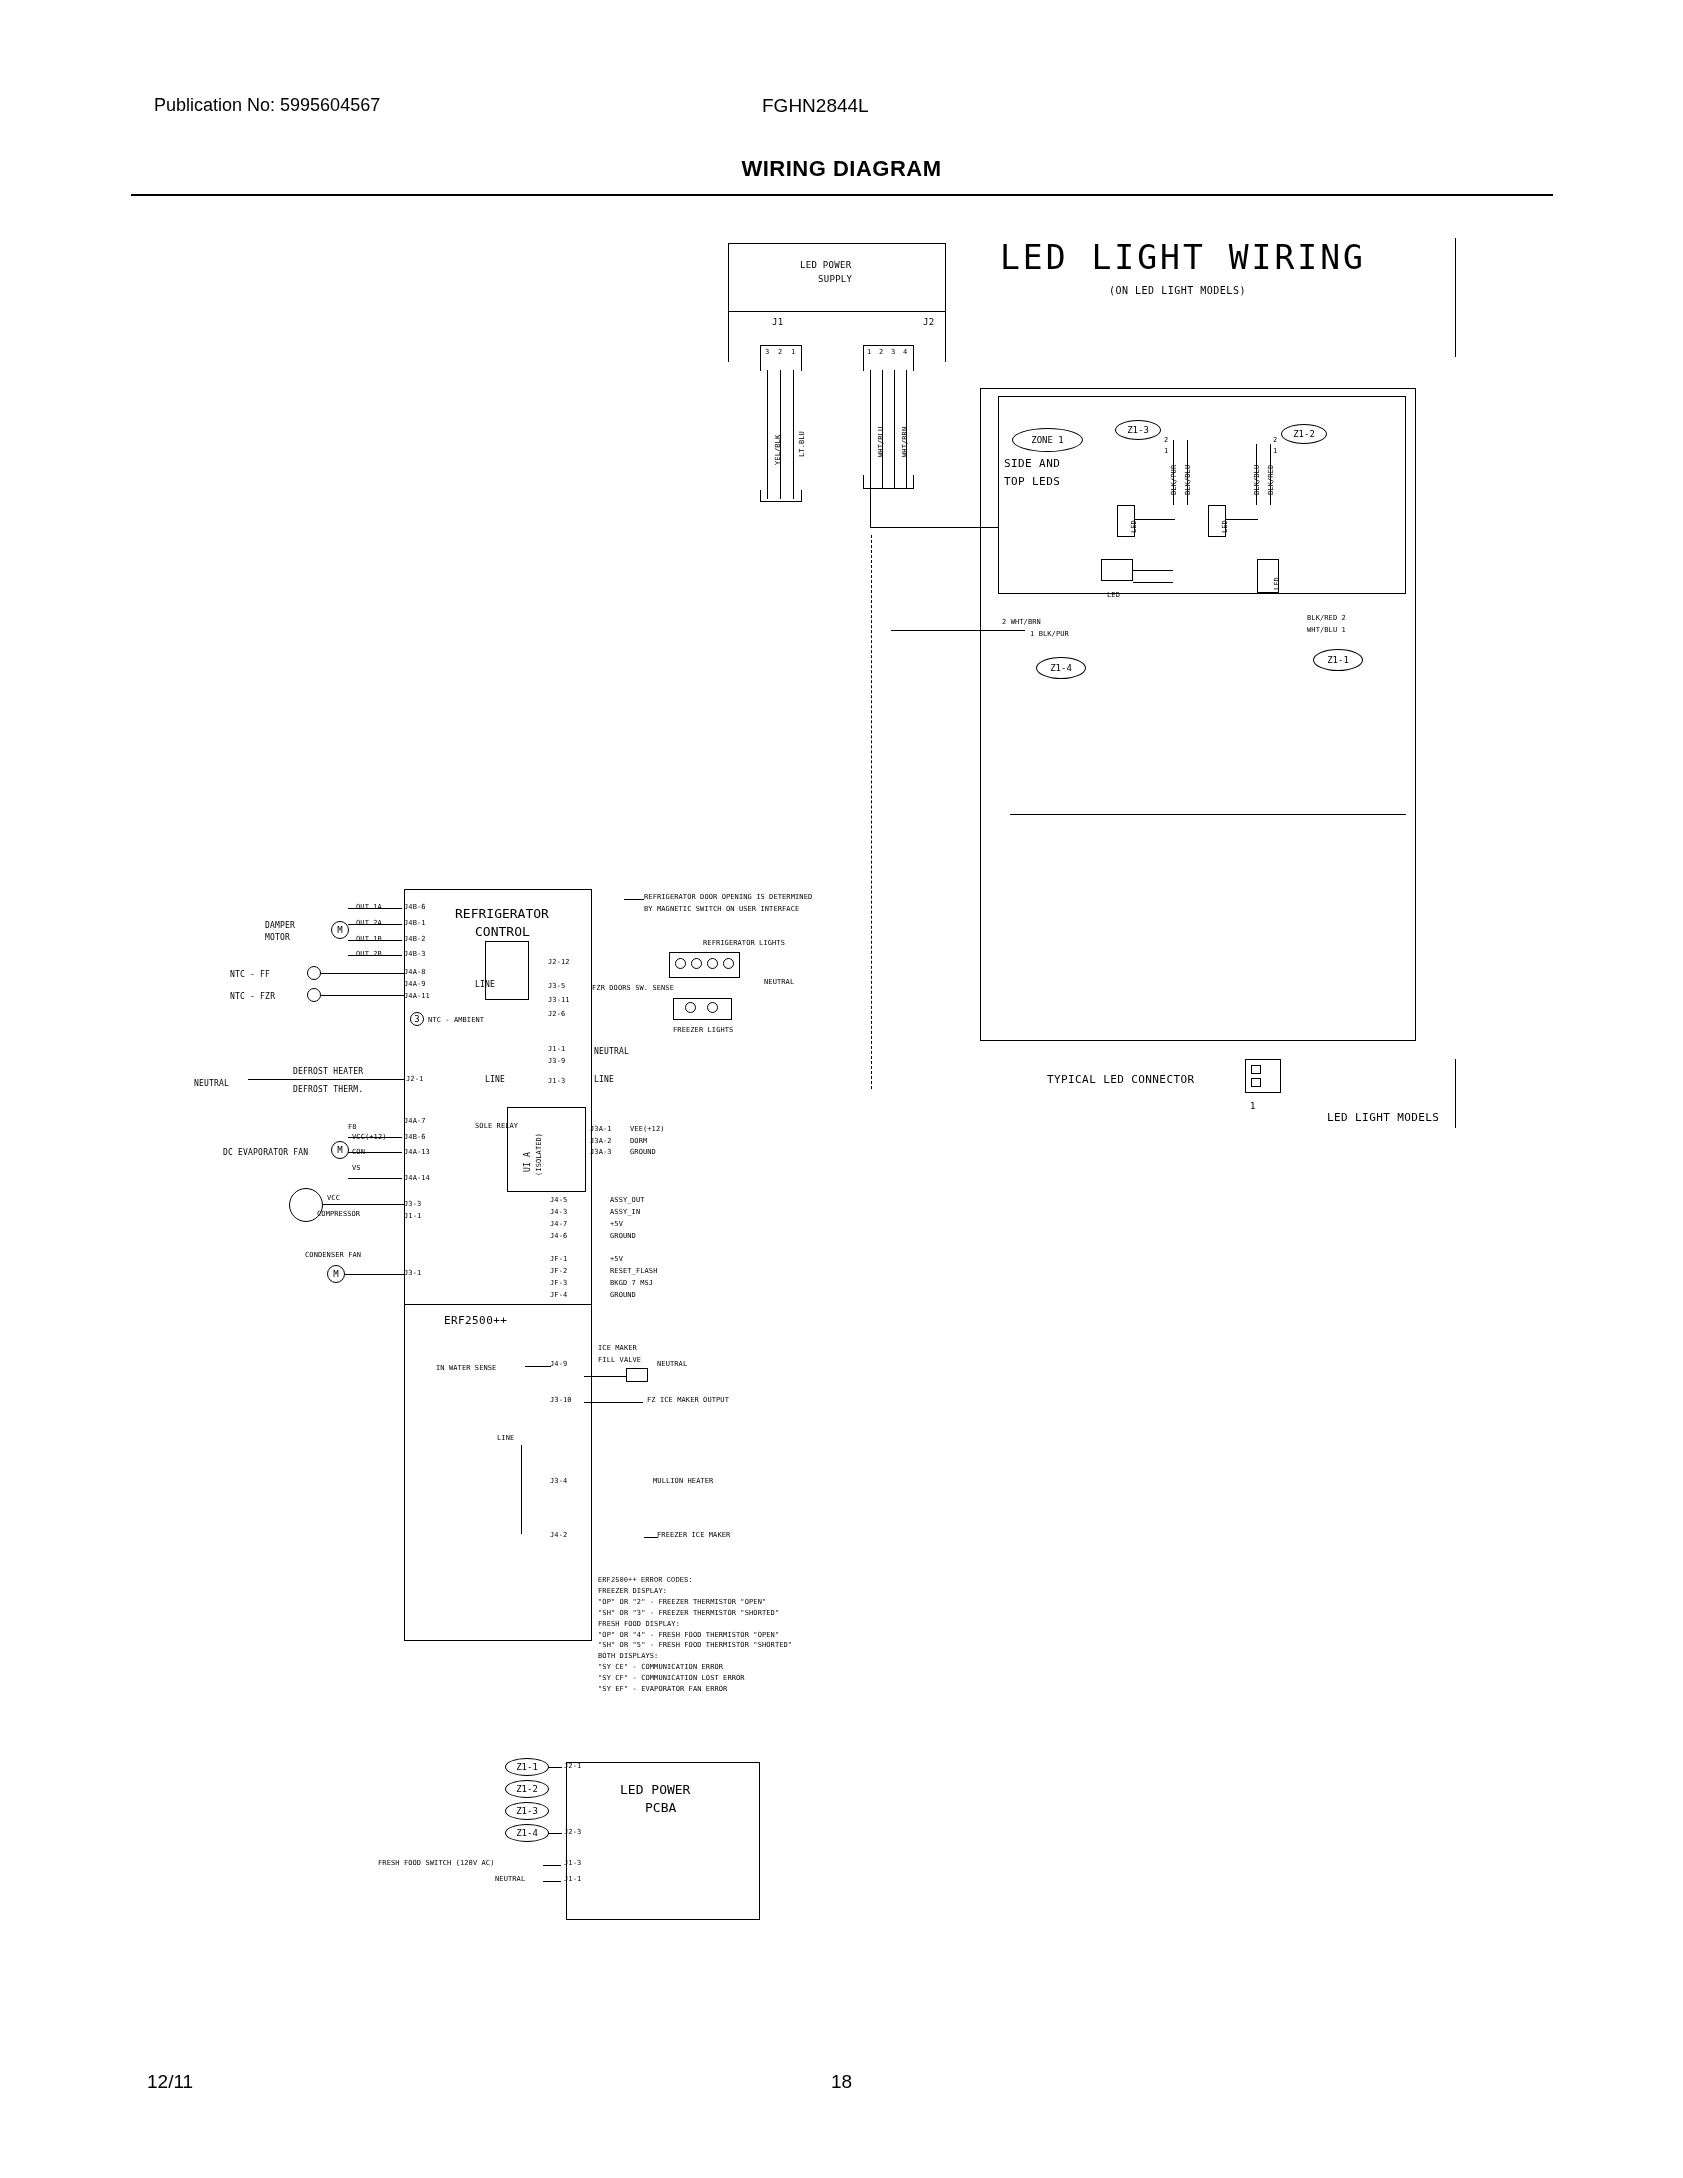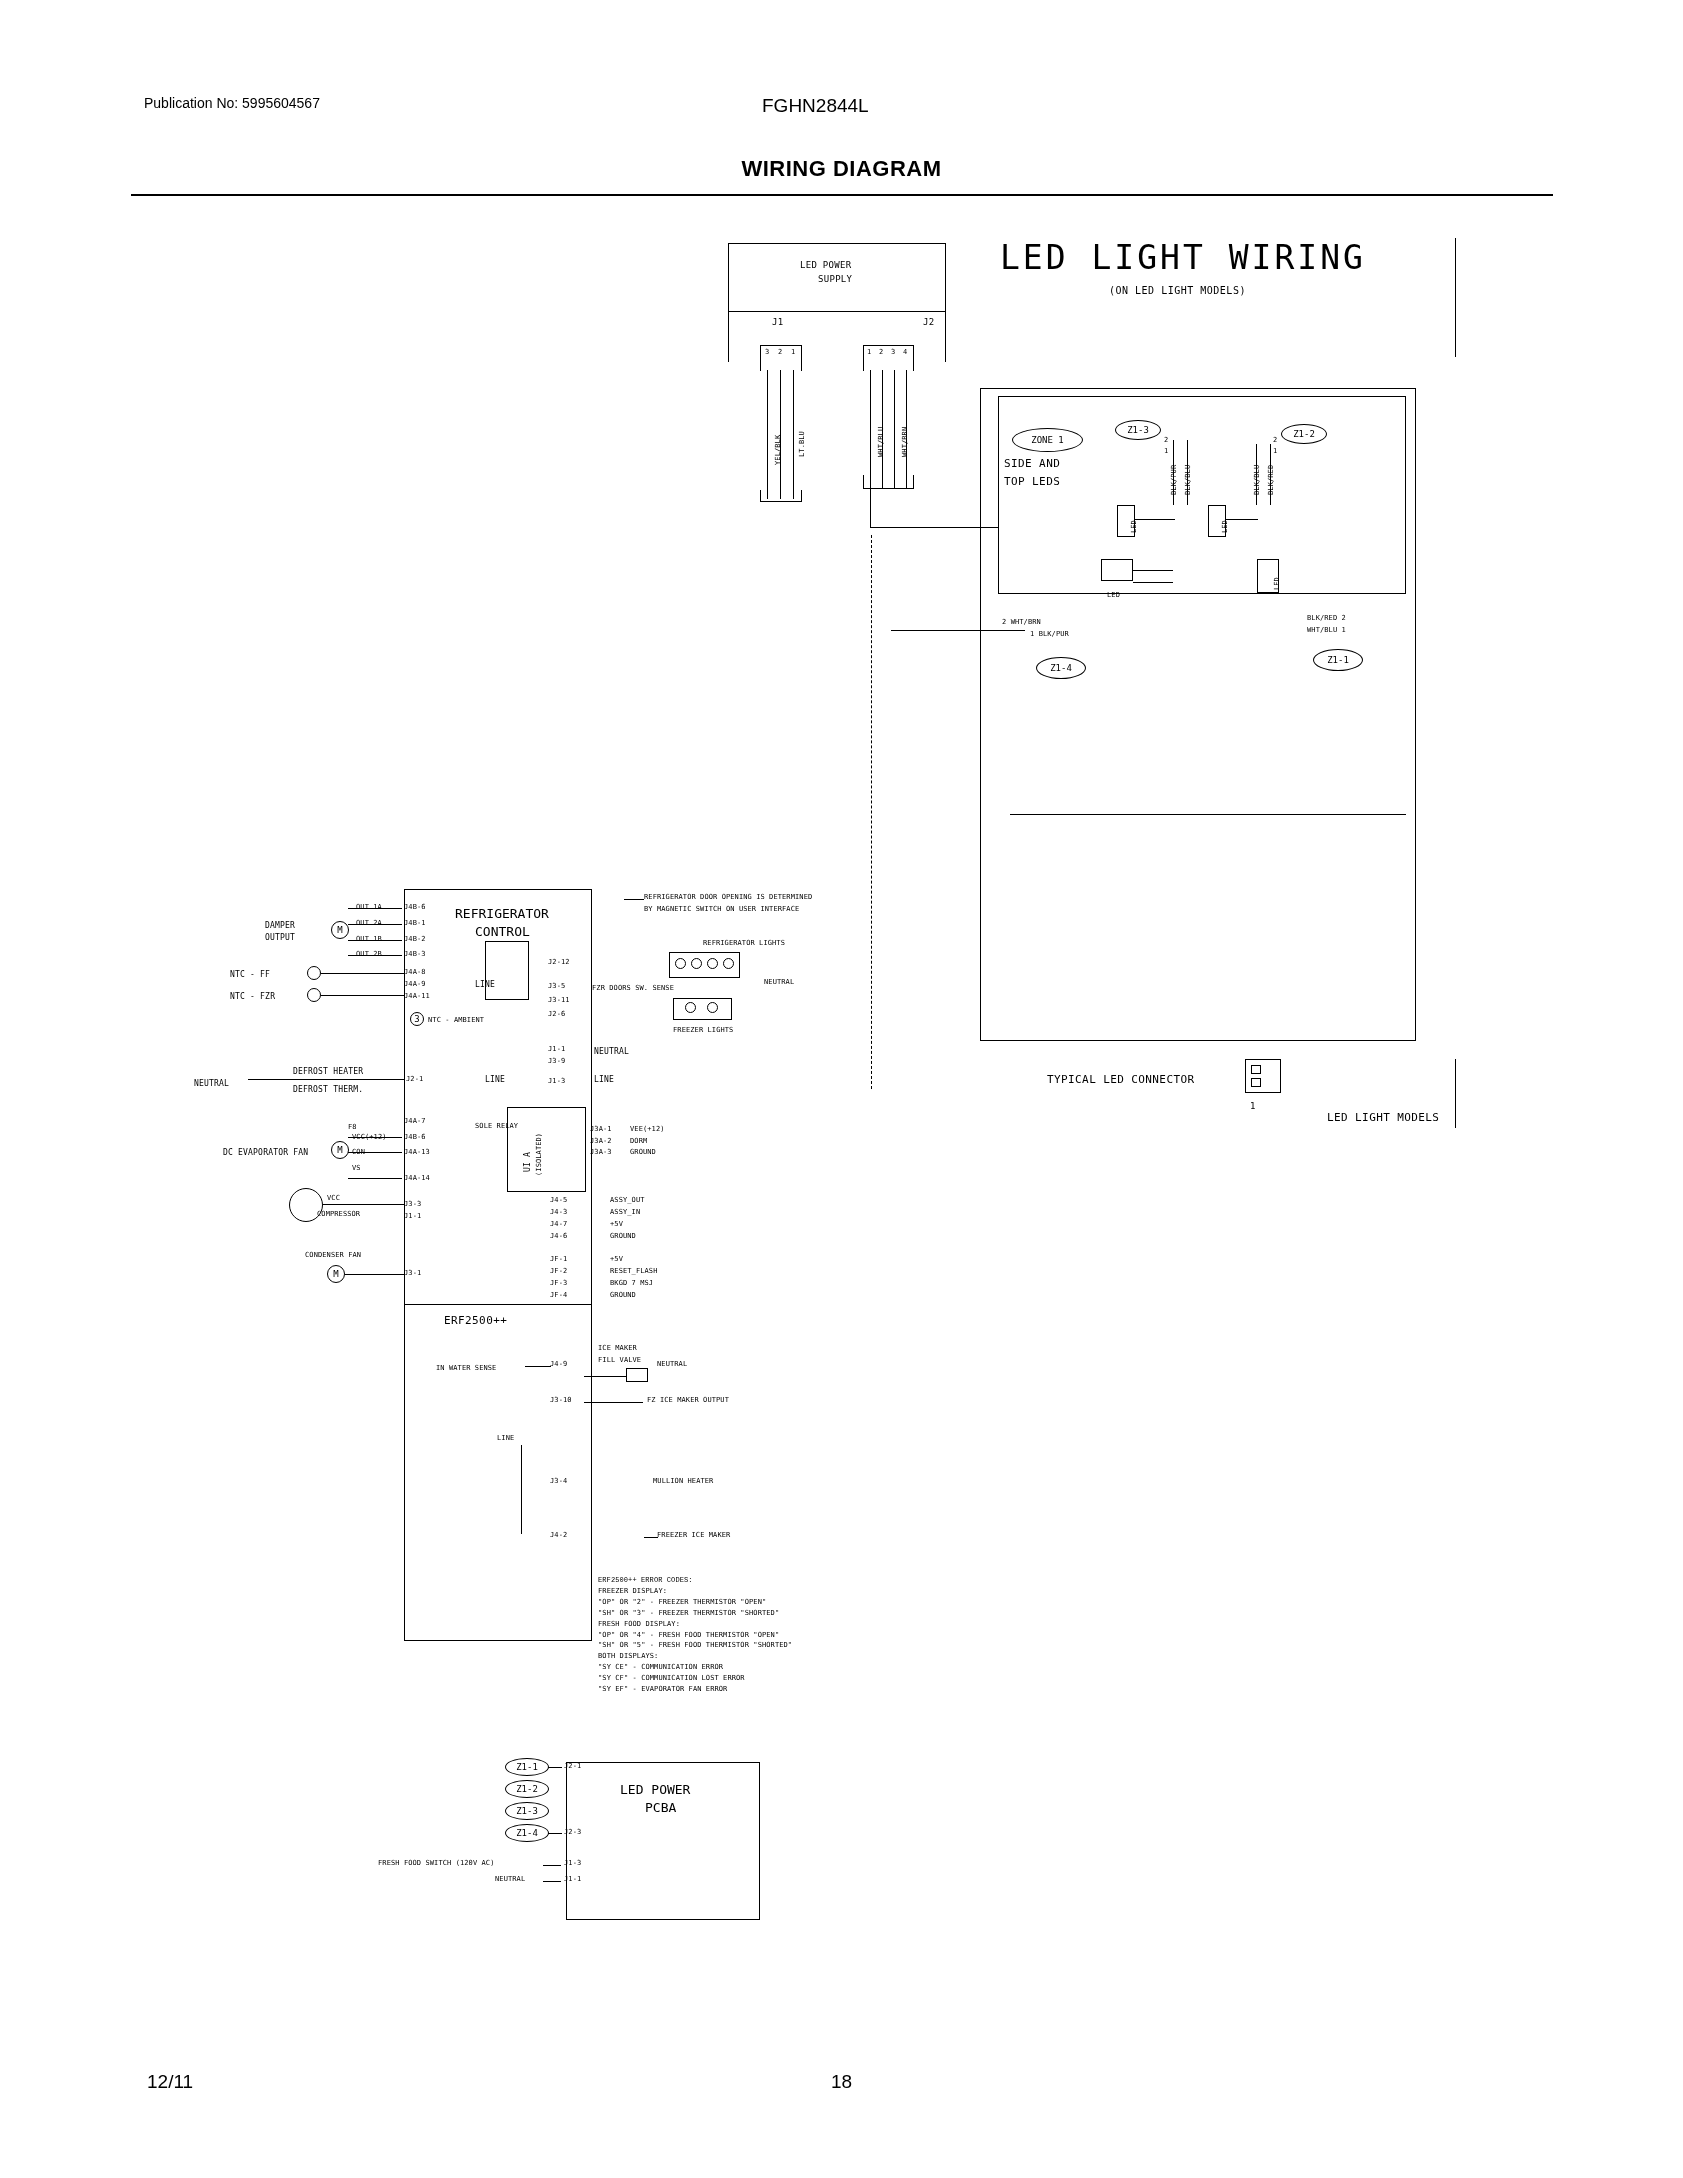--- a/index.html
+++ b/index.html
@@ -8,21 +8,21 @@
     background:#ffffff;
     font-family:"Liberation Sans", sans-serif;
     color:#000;
     position:relative;
     overflow:hidden;
   }
   .page{position:absolute;inset:0;}
 
   
   .hdr{position:absolute;top:95px;left:0;width:100%;height:30px;}
-  .hdr .pub{position:absolute;left:144px;top:0;font-size:14px;}
+  .hdr .pub{position:absolute;left:154px;top:0;font-size:18px;}
   .hdr .model{position:absolute;left:762px;top:0;font-size:19px;}
   .title{
     position:absolute;top:156px;left:0;width:100%;
     text-align:center;font-size:22px;font-weight:bold;letter-spacing:0.5px;
   }
   .rule{position:absolute;left:131px;top:194px;width:1422px;height:2px;background:#000;}
 
   .footer-left{position:absolute;left:147px;top:2071px;font-size:19px;}
   .footer-center{position:absolute;left:0;top:2071px;width:100%;text-align:center;font-size:19px;}
 
@@ -166,21 +166,21 @@
   <div class="t" style="left:1250px;top:1101px;">1</div>
   <div class="t11" style="left:1327px;top:1111px;">LED LIGHT MODELS</div>
 
   <div class="bx" style="left:404px;top:889px;width:188px;height:752px;"></div>
   <div class="bx" style="left:404px;top:889px;width:188px;height:416px;"></div>
   <div class="t13" style="left:455px;top:906px;">REFRIGERATOR</div>
   <div class="t13" style="left:475px;top:924px;">CONTROL</div>
   <div class="t11" style="left:444px;top:1314px;">ERF2500++</div>
 
   <div class="t8" style="left:265px;top:921px;">DAMPER</div>
-  <div class="t8" style="left:265px;top:933px;">OUTPUT</div>
+  <div class="t8" style="left:265px;top:933px;">MOTOR</div>
   <div class="circ" style="left:331px;top:921px;width:18px;height:18px;">M</div>
   <div class="t7" style="left:356px;top:903px;">OUT 1A</div>
   <div class="t7" style="left:356px;top:919px;">OUT 2A</div>
   <div class="t7" style="left:356px;top:935px;">OUT 1B</div>
   <div class="t7" style="left:356px;top:950px;">OUT 2B</div>
   <div class="t7" style="left:404px;top:903px;">J4B-6</div>
   <div class="t7" style="left:404px;top:919px;">J4B-1</div>
   <div class="t7" style="left:404px;top:935px;">J4B-2</div>
   <div class="t7" style="left:404px;top:950px;">J4B-3</div>
   <div class="hl" style="left:348px;top:908px;width:54px;"></div>

